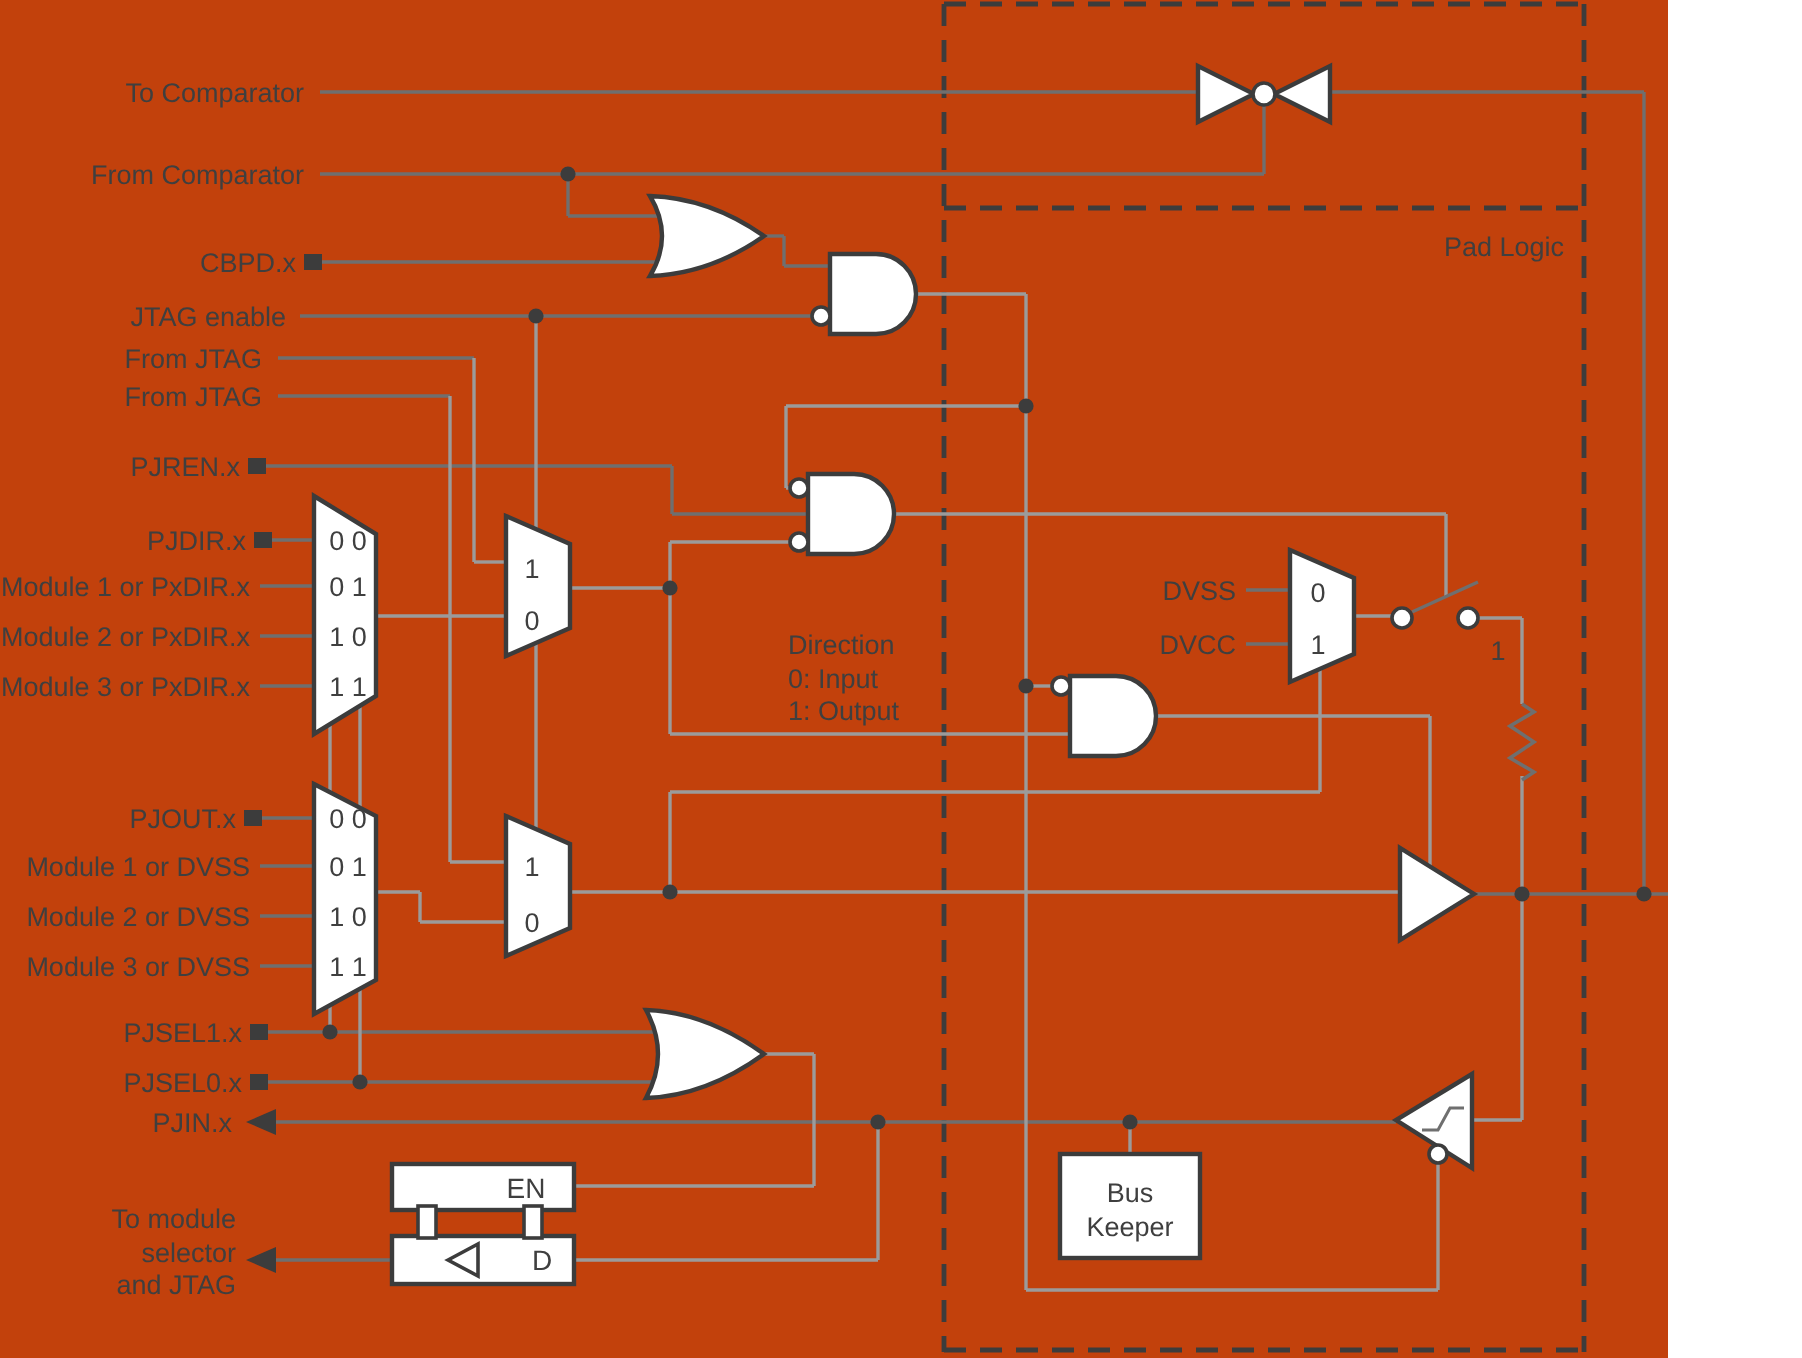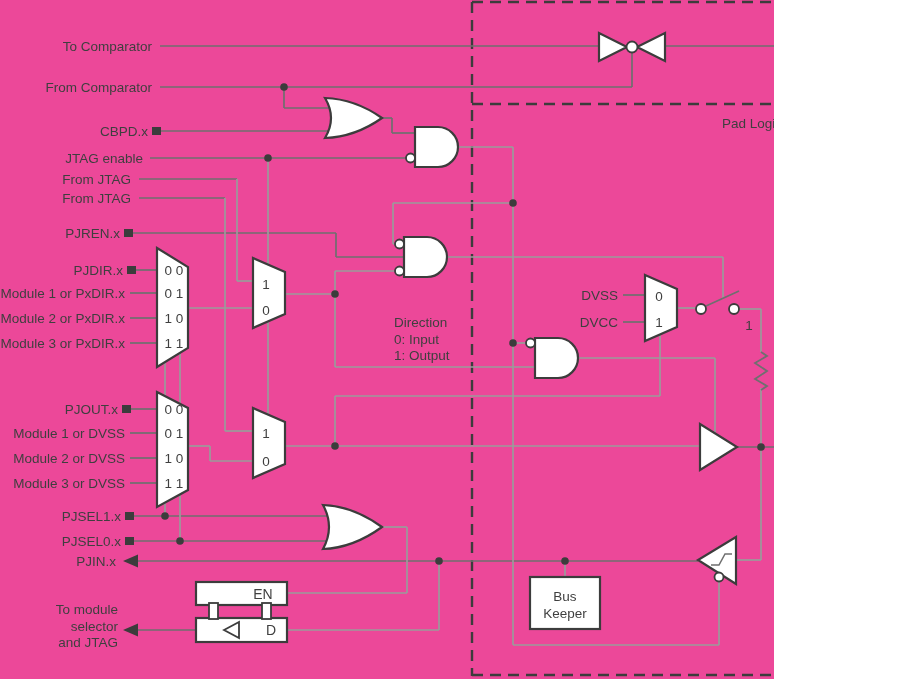--- a/index.html
+++ b/index.html
@@ -1,16 +1,16 @@
 <!DOCTYPE html>
 <html><head>
 <meta charset="utf-8">
 <style>
   html,body{margin:0;padding:0;background:#ffffff;}
-  .stage{position:relative;width:774px;height:679px;background:#ec4899;overflow:hidden;
+  .stage{position:relative;width:834px;height:679px;background:#c2410c;overflow:hidden;
          font-family:"Liberation Sans", sans-serif;}
   svg text{font-family:"Liberation Sans", sans-serif;font-size:13.5px;fill:#3f3f3f;}
   svg text.small{font-size:13.5px;}
   svg text.boxlbl{font-size:14px;}
   .wd{stroke:#6f6f6f;stroke-width:1.7;fill:none;}
   .wg{stroke:#9b9b9b;stroke-width:1.7;fill:none;}
   .outline{stroke:#3c3c3c;stroke-width:2.2;fill:#ffffff;}
   .outline-thin{stroke:#3c3c3c;stroke-width:1.8;fill:#ffffff;}
   .dash{stroke:#3c3c3c;stroke-width:2.4;fill:none;stroke-dasharray:11 7;}
   .dot{fill:#3c3c3c;stroke:none;}

